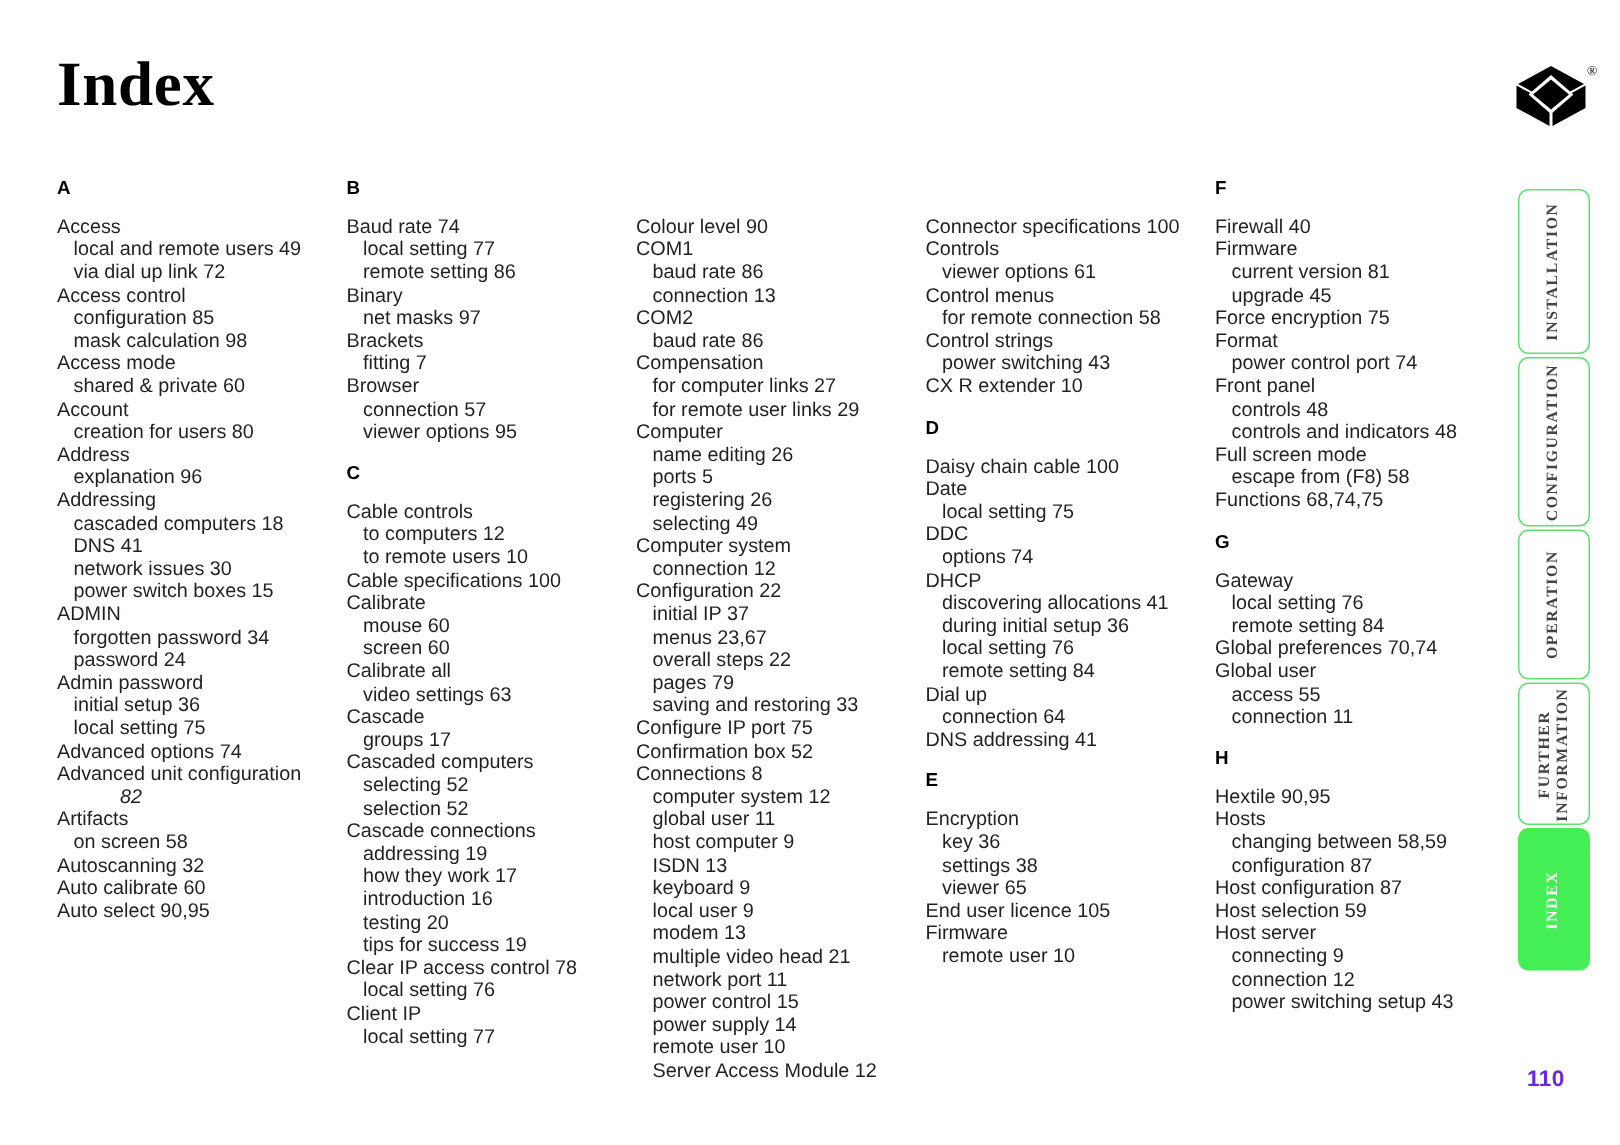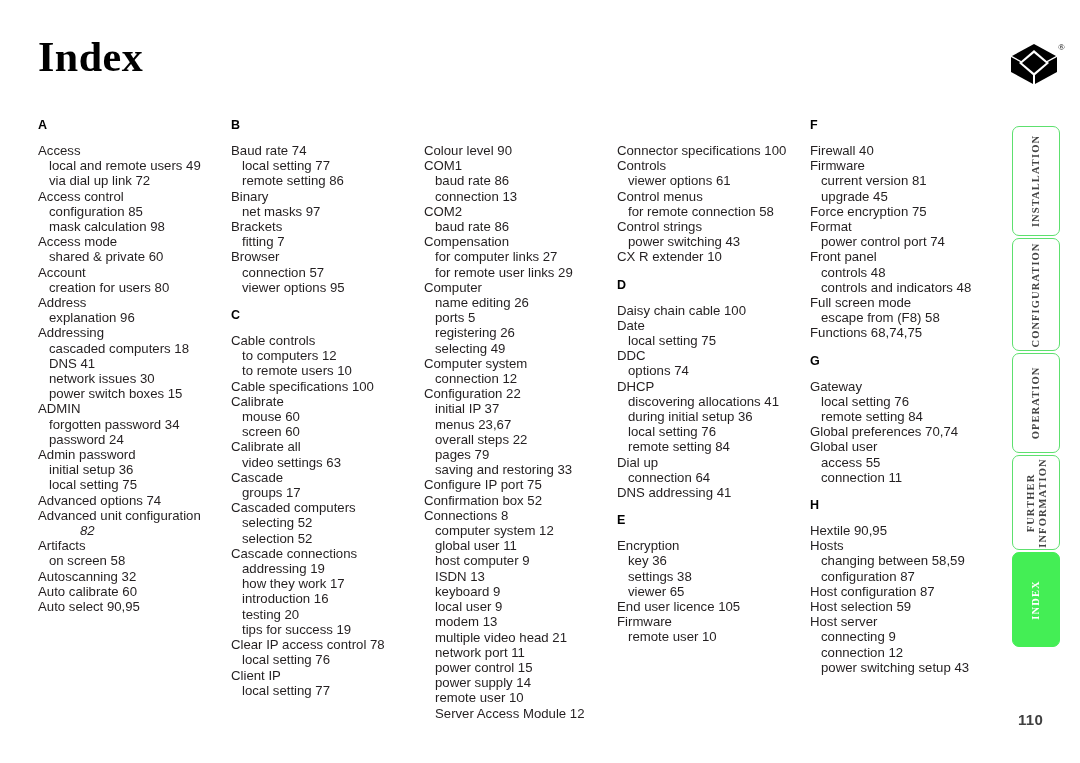--- a/index.html
+++ b/index.html
@@ -103,21 +103,21 @@
   .tab.two-line .tab-label { line-height: 11.5px; }
   .tab.active { background: #44ee55; border-color: #44ee55; }
   .tab.active .tab-label { color: #ffffff; }
 
   #page-number {
     position: absolute;
     left: 1018px;
     top: 711px;
     font-size: 15px;
     font-weight: bold;
-    color: #404040;
+    color: #6d28d9;
     letter-spacing: 0.3px;
   }
 </style>
 </head>
 <body>
 
 <div id="page-title">Index</div>
 
 <div id="brand-logo">
   <svg width="60" height="50" viewBox="0 0 60 50" xmlns="http://www.w3.org/2000/svg">

